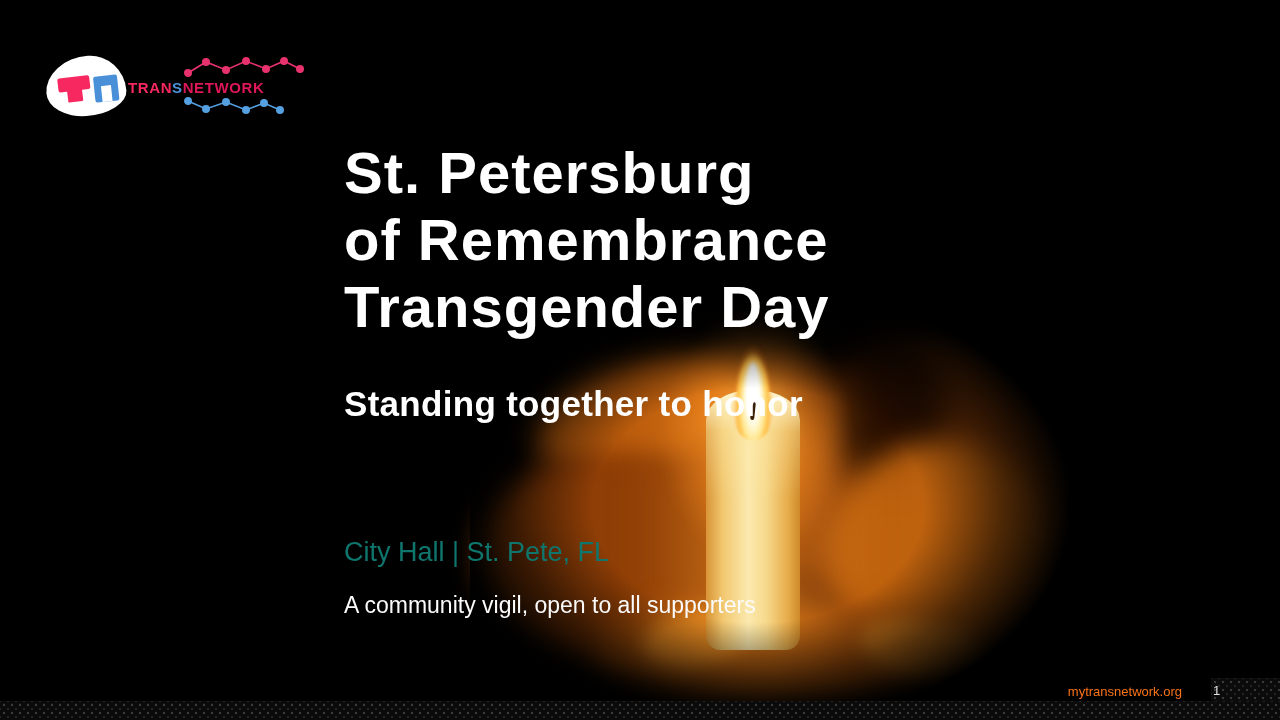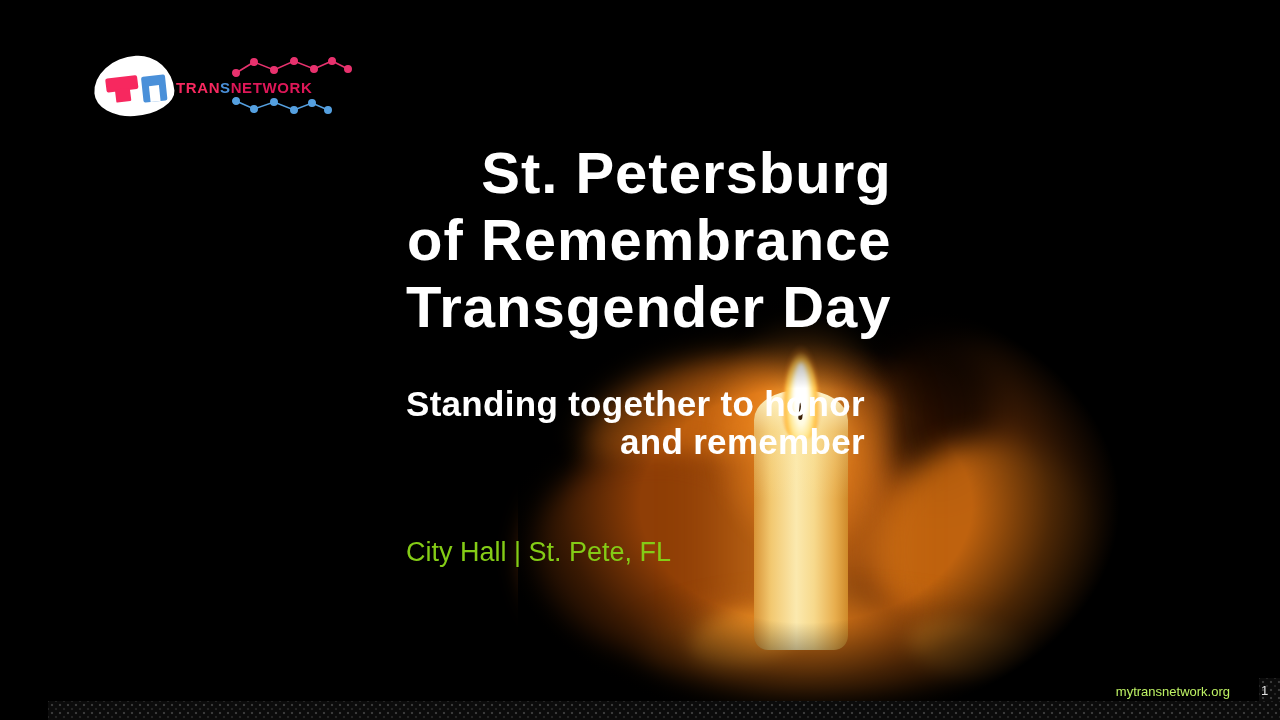--- a/index.html
+++ b/index.html
@@ -1,18 +1,18 @@
 <!DOCTYPE html>
 <html><head>
 <meta charset="utf-8">
 <style>
   * { margin:0; padding:0; box-sizing:border-box; }
   html,body { width:1280px; height:720px; background:#000; overflow:hidden;
               font-family:"Liberation Sans", sans-serif; }
-  .slide { position:absolute; inset:0; background:#000;margin-left:48px; }
+  .slide { position:absolute; inset:0; background:#000; }
 
   
   .photo { position:absolute; left:500px; top:290px; width:660px; height:412px; z-index:1; }
   .photo > div { position:absolute; }
   .ph-glow { inset:0;
     background:radial-gradient(ellipse 48% 52% at 38% 52%,
       #a64305 0%, #7a2e02 30%, #451702 55%, rgba(10,2,0,0) 76%); }
   .blob { border-radius:50%; filter:blur(14px); }
   .hand-l1 { left:30px; top:70px; width:220px; height:110px; background:#c4620f; transform:rotate(-15deg); opacity:.95; }
   .hand-l2 { left:-20px; top:160px; width:260px; height:210px; background:#8f3e06; }
@@ -50,37 +50,37 @@
   .lt-stem { position:absolute; left:21px; top:32px; width:15px; height:13px; transform:rotate(-3deg); border-radius:1px; }
   .ln      { position:absolute; left:48px; top:21px; width:24px; height:26px; transform:rotate(-2deg); border-radius:2px; }
   .ln-notch{ position:absolute; left:7px;  top:10px; width:10px; height:16px; background:#fff; }
   .wordmark { position:absolute; left:82px; top:27px; font-size:15px; font-weight:bold;
     letter-spacing:.6px; white-space:nowrap; }
   .net { position:absolute; }
   .net-top { left:138px; top:4px; }
   .net-bot { left:138px; top:44px; }
 
   
-  .txt { position:absolute; left:358px; color:#fff; z-index:2;text-align:right; }
+  .txt { position:absolute; left:344px; color:#fff; z-index:2; }
   .title    { top:139px; font-size:58px; line-height:67px; font-weight:bold; letter-spacing:1px; }
   .subtitle { top:385px; font-size:35px; line-height:38px; font-weight:bold; letter-spacing:.3px; }
-  .location { top:537px; font-size:27px; font-weight:normal; color:#84cc16; }
+  .location { top:537px; font-size:27px; font-weight:normal; color:#0f766e; }
   .community{ top:592px; font-size:23px; font-weight:normal; color:#fbfbfb; }
   .txt span { display:block; }
 
   
   .texture { position:absolute; z-index:4; background-color:#0b0b0b;
     background-image:
       radial-gradient(circle, #3a3a3a 1px, transparent 1.6px),
       radial-gradient(circle, #242424 1px, transparent 1.6px);
     background-size:8px 8px, 8px 8px; background-position:0 0, 4px 4px; }
   .texture-bottom { left:0; top:701px; width:1280px; height:19px; }
   .texture-corner { left:1211px; top:678px; width:69px; height:23px; }
   .footer-url { position:absolute; top:684px; left:1000px; width:182px; z-index:5;
-    text-align:right; font-size:13px; color:#bef264; }
+    text-align:right; font-size:13px; color:#f97316; }
   .page-num { position:absolute; top:683px; left:1213px; z-index:5;
     font-size:13px; color:#e2e2e2; }
 </style>
 </head>
 <body>
 
 <div class="slide">
 
   <div class="photo">
     <div class="ph-glow"></div>
@@ -137,23 +137,23 @@
   </div>
 
   <h1 class="txt title">
     <span>St. Petersburg</span>
     <span>of Remembrance</span>
     <span>Transgender Day</span>
   </h1>
 
   <h2 class="txt subtitle">
     <span>Standing together to honor</span>
-    <span>and remember</span>
   </h2>
 
   <div class="txt location">City Hall | St. Pete, FL</div>
+  <div class="txt community">A community vigil, open to all supporters</div>
 
   <div class="texture texture-bottom"></div>
   <div class="texture texture-corner"></div>
   <div class="footer-url">mytransnetwork.org</div>
   <div class="page-num">1</div>
 
 </div>
 
 </body></html>

